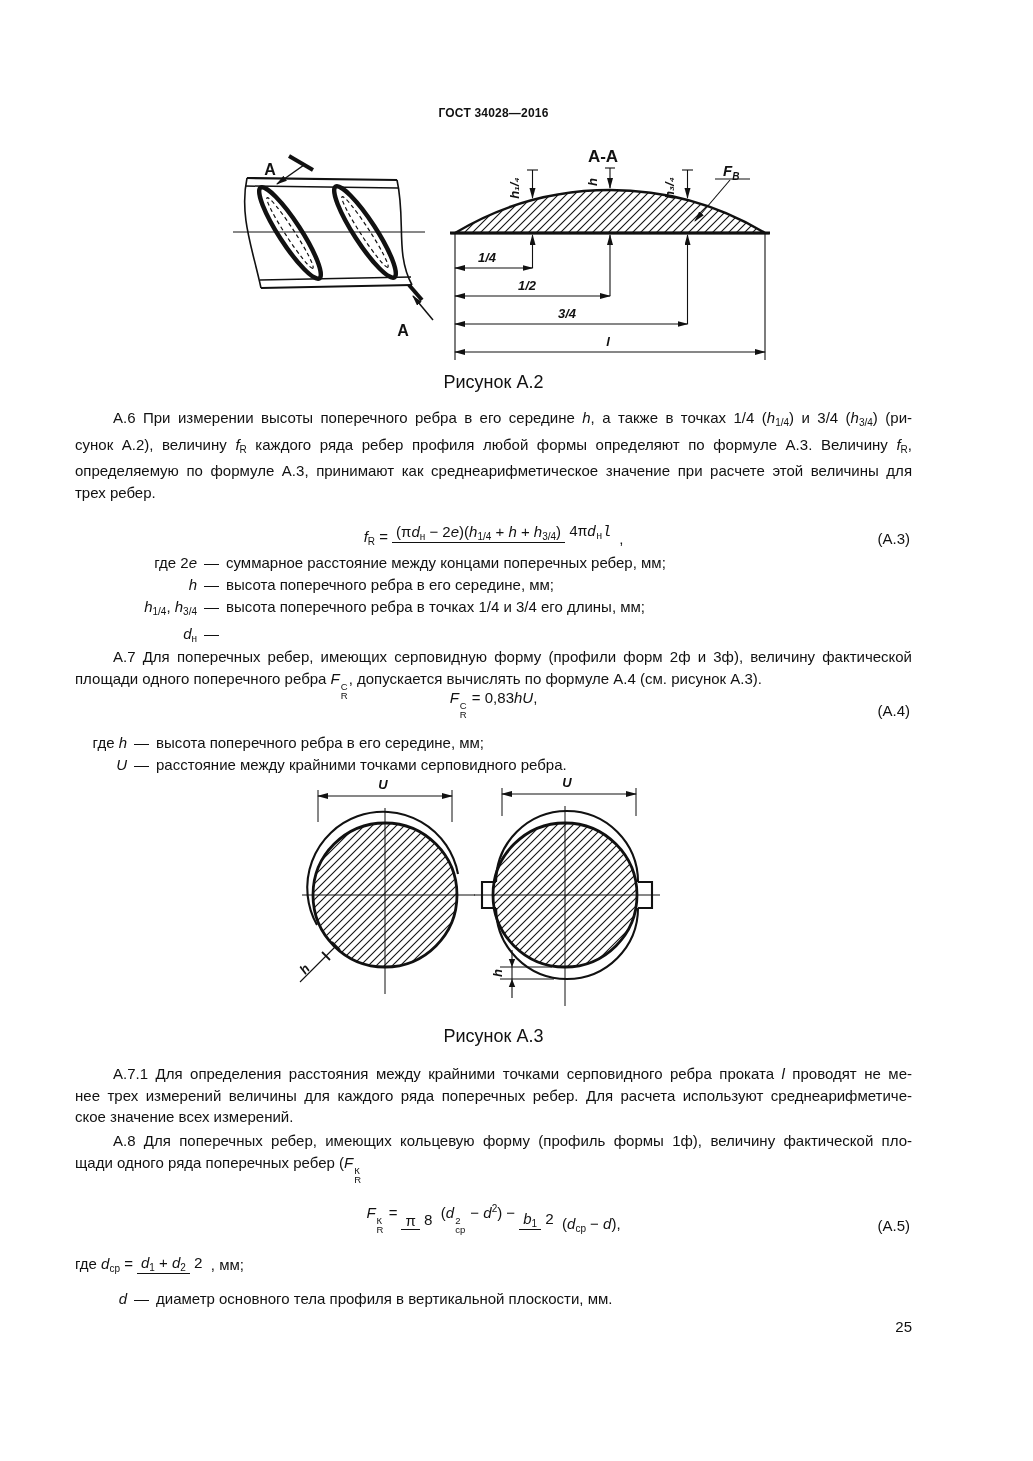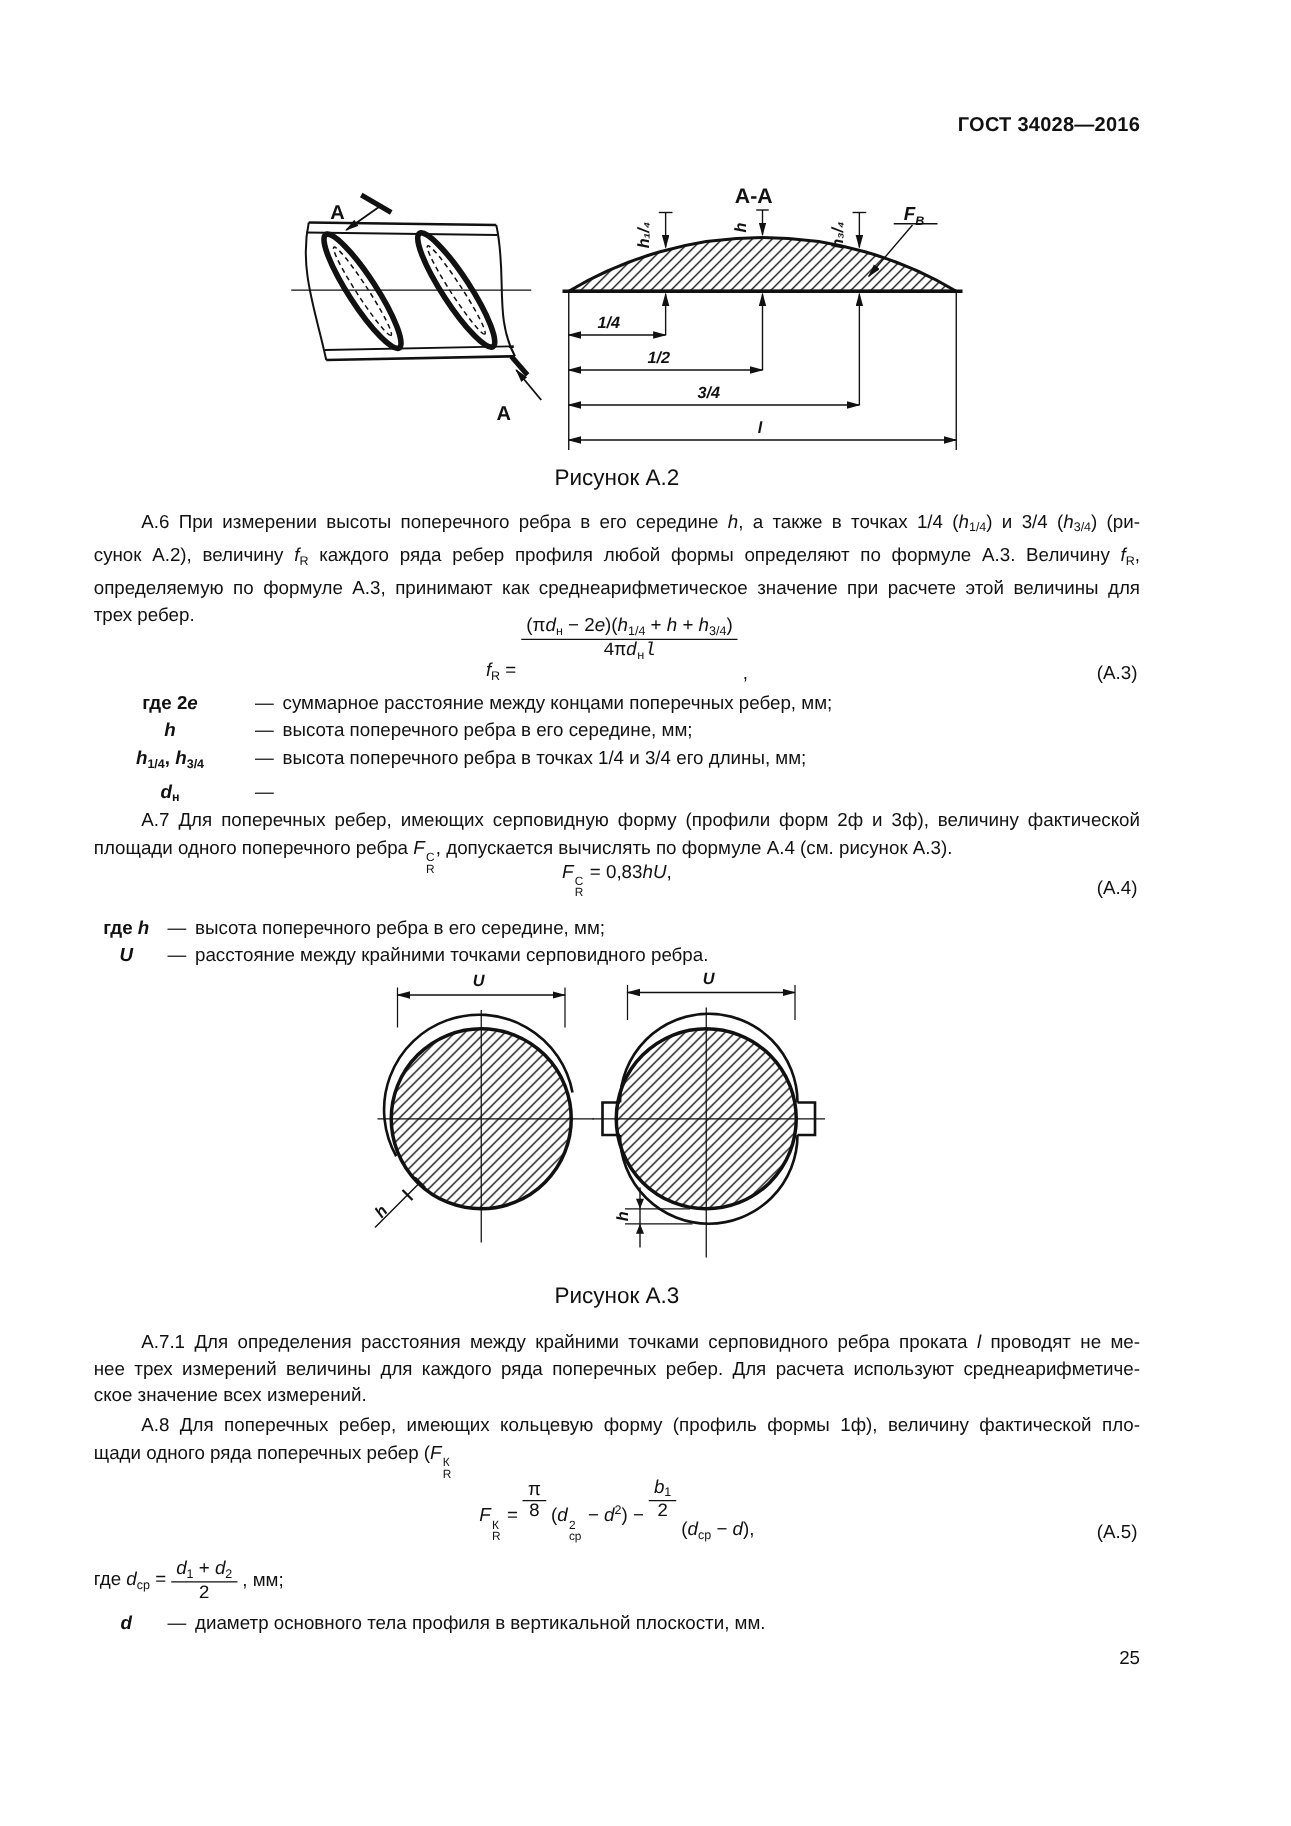--- a/index.html
+++ b/index.html
@@ -1,40 +1,40 @@
 <!DOCTYPE html>
 <html><head>
 <meta charset="utf-8">
 <style>
   html,body{margin:0;padding:0;background:#e8e8e8;}
   .page{position:relative;width:1033px;height:1461px;background:#ffffff;
         font-family:"Liberation Sans",sans-serif;color:#111;overflow:hidden;}
   .abs{position:absolute;}
-  .header{position:absolute;top:92px;left:75px;width:837px;text-align:right;
-          font-weight:bold;font-size:16px;letter-spacing:.2px;}
+  .header{position:absolute;top:106px;left:75px;width:837px;text-align:center;
+          font-weight:bold;font-size:12px;letter-spacing:.2px;}
   .caption{position:absolute;left:75px;width:837px;text-align:center;font-size:18px;}
   .para{position:absolute;left:75px;width:837px;box-sizing:border-box;}
   .line{font-size:15px;line-height:21.6px;white-space:normal;}
   .j{text-align:justify;text-align-last:justify;}
   .ind{padding-left:38px;}
   .i{font-style:italic;}
   .sub{font-size:10px;vertical-align:-3px;}
   .sup{font-size:10px;vertical-align:6px;}
   .stk{display:inline-flex;flex-direction:column;font-size:9.5px;line-height:9px;
        vertical-align:-6px;margin:0 1px;font-style:normal;}
-  .frac{display:inline-flex;flex-direction:column;align-items:center;margin:16px 4px;}
+  .frac{display:inline-flex;flex-direction:row;align-items:center;margin:4px 4px;}
   .fnum{display:block;border-bottom:1.4px solid #111;padding:0 4px;}
   .fden{display:block;padding:0 4px;font-family:Liberation Mono, monospace;}
   .frow{position:absolute;left:75px;width:837px;display:flex;justify-content:center;
         align-items:flex-end;font-size:15px;}
   .frowl{position:absolute;left:75px;display:flex;align-items:center;font-size:15px;}
   .eqlabel{position:absolute;right:2px;font-size:15px;}
   .defs{position:absolute;left:75px;width:837px;}
   .defrow{display:flex;align-items:baseline;font-size:15px;line-height:22px;}
-  .defterm{width:122px;text-align:center;flex:none;font-weight:bold;}
+  .defterm{width:122px;text-align:right;flex:none;}
   .narrow .defterm{width:52px;}
   .defdash{padding:0 7px;flex:none;}
   .deftext{flex:1;}
   .pagenum{position:absolute;top:1318px;left:75px;width:837px;text-align:right;font-size:15px;}
   svg{position:absolute;overflow:visible;}
   svg text{font-family:"Liberation Sans",sans-serif;fill:#111;}
   .dimlab{font-size:13px;font-weight:bold;font-style:italic;text-anchor:middle;}
   .cutlab{font-size:16px;font-weight:bold;text-anchor:middle;}
   .sectitle{font-size:17px;font-weight:bold;text-anchor:middle;}
 </style>

